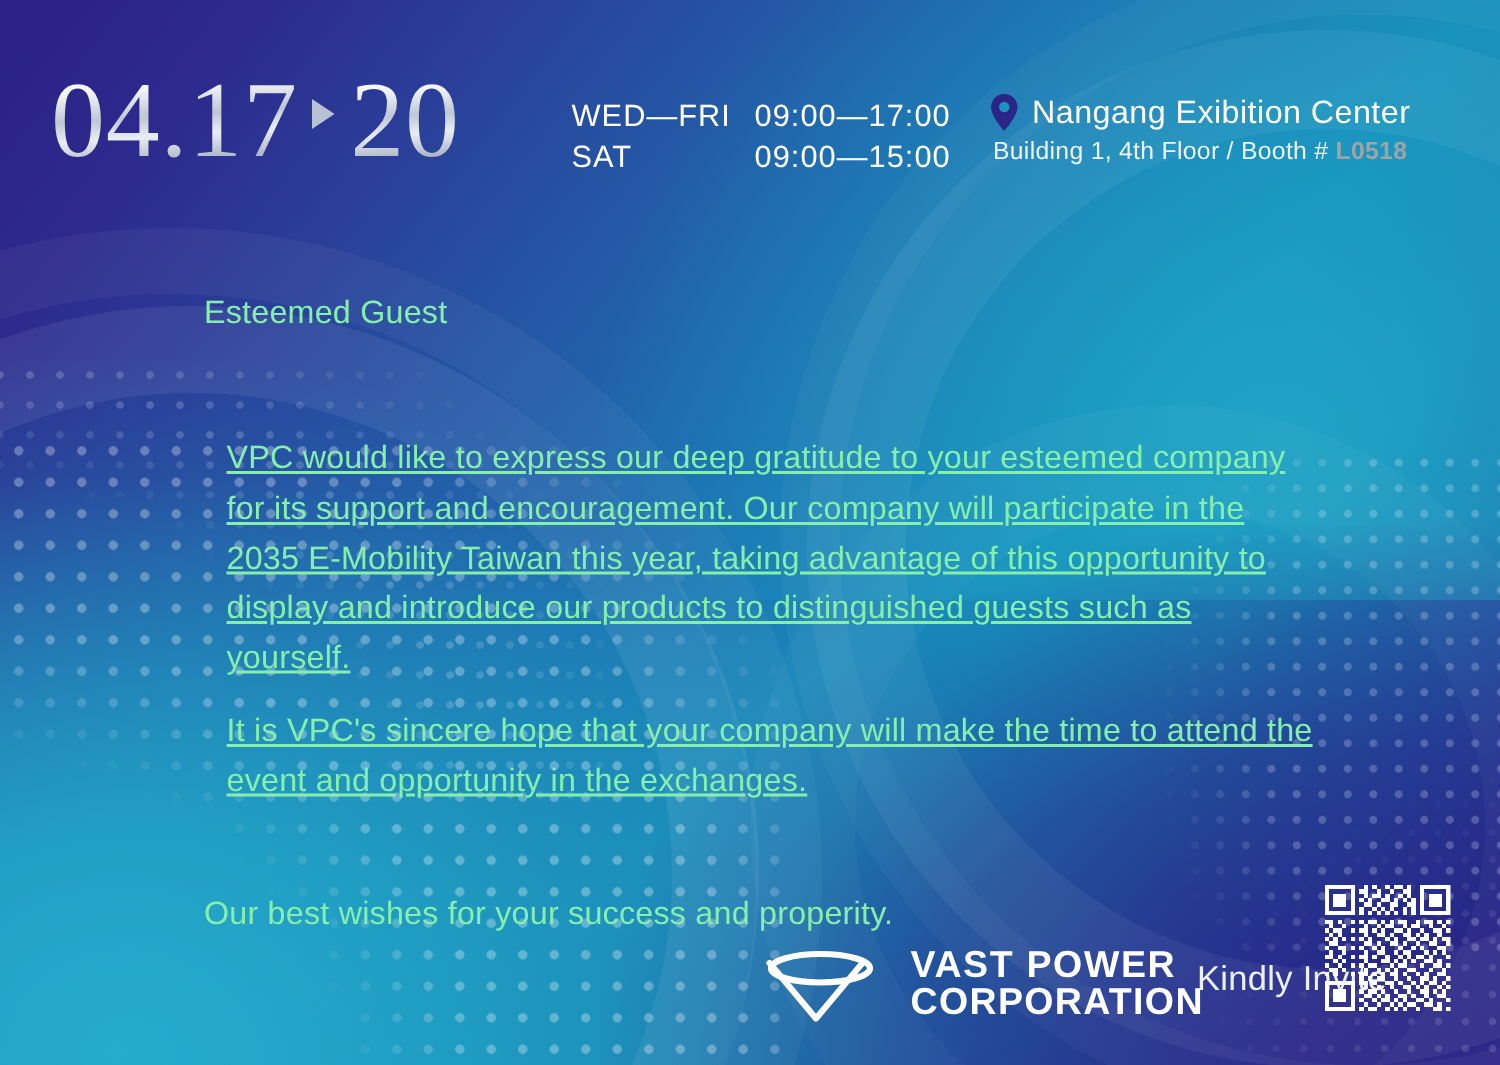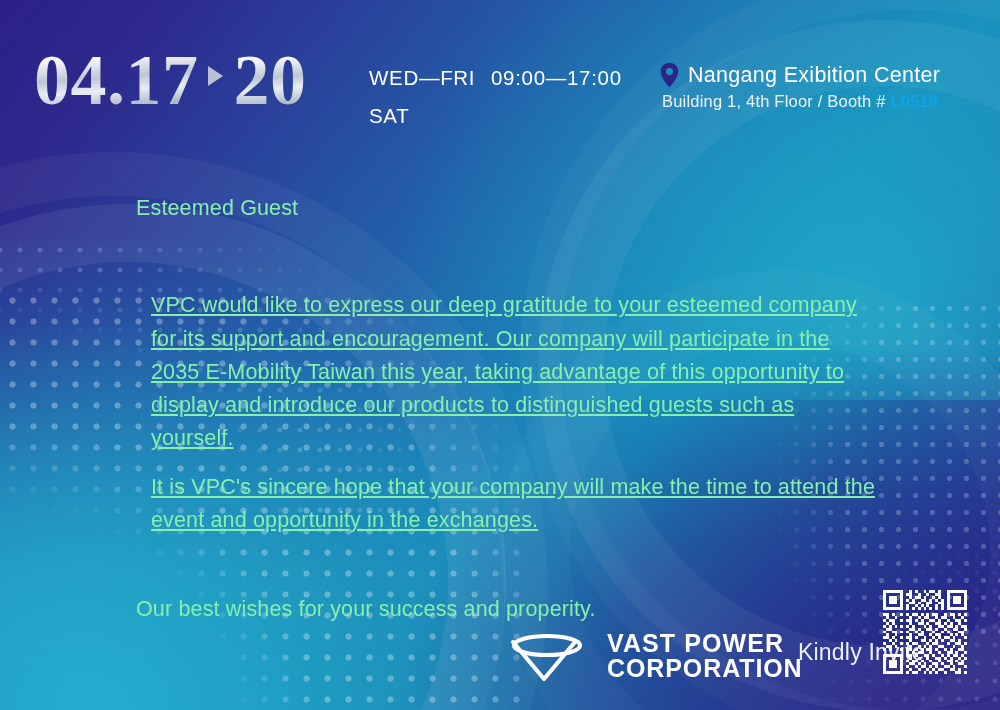--- a/index.html
+++ b/index.html
@@ -83,44 +83,44 @@
     mask-image:radial-gradient(circle at 110% 110%, #000 22%, rgba(0,0,0,0) 72%);
   }
 
   
   .header{position:absolute;left:0;top:0;width:100%;height:140px;}
 
   .date-block{
     position:absolute;left:34px;top:44px;
     display:flex;align-items:baseline;
     font-family:"Liberation Serif", serif;
-    font-size:72px;line-height:1;font-weight:700;
+    font-size:72px;line-height:1;font-weight:400;
     letter-spacing:.5px;
     white-space:nowrap;
   }
   .metal{
     background:linear-gradient(176deg,#ffffff 6%,#f2f4f8 24%,#bfc6d4 46%,#e9edf3 62%,#aeb7c8 82%,#dfe4ec 100%);
     -webkit-background-clip:text;background-clip:text;
     -webkit-text-fill-color:transparent;color:transparent;
   }
   .date-arrow{
     display:inline-block;
     width:0;height:0;
     border-left:15px solid #b9c2d4;
     border-top:10px solid transparent;
     border-bottom:10px solid transparent;
     margin:0 11px 0 9px;
     position:relative;top:-18px;
   }
 
   .sched{
-    position:absolute;left:369px;top:66px;
+    position:absolute;left:381px;top:66px;
     display:grid;
     grid-template-columns:122px auto;
-    row-gap:14px;
+    row-gap:3px;
     color:#ffffff;
     font-size:20.5px;
     letter-spacing:.7px;
     white-space:nowrap;
   }
   .sched .d{font-weight:400;}
   .sched .t{font-weight:400;}
 
   .venue{
     position:absolute;left:660px;top:62px;
@@ -128,21 +128,21 @@
   }
   .venue-line1{
     display:flex;align-items:center;gap:9px;
     font-size:21.5px;letter-spacing:.3px;line-height:1.12;
   }
   .pin{flex:0 0 auto;display:block;}
   .venue-line2{
     font-size:16.5px;letter-spacing:.2px;margin-top:4px;margin-left:2px;
     color:#eef4f9;
   }
-  .venue-line2 b{font-weight:700;color:#0ea5e9;}
+  .venue-line2 b{font-weight:700;color:#a3a3a3;}
 
   
   .body-copy{
     position:absolute;left:136px;top:192px;width:760px;
     color:#86efac;
     font-size:21.5px;
     line-height:33.3px;
     letter-spacing:.15px;
   }
   .salutation{margin:0 0 64px 0;}
@@ -205,20 +205,21 @@
     <div class="date-block">
       <span class="metal">04.17</span>
       <span class="date-arrow"></span>
       <span class="metal">20</span>
     </div>
 
     <div class="sched">
       <span class="d">WED—FRI</span>
       <span class="t">09:00—17:00</span>
       <span class="d">SAT</span>
+      <span class="t">09:00—15:00</span>
     </div>
 
     <div class="venue">
       <div class="venue-line1">
         <svg class="pin" width="19" height="26" viewBox="0 0 19 26">
           <path d="M9.5 0.7C4.6 0.7 0.7 4.6 0.7 9.4c0 6.5 8.8 15.9 8.8 15.9s8.8-9.4 8.8-15.9c0-4.8-3.9-8.7-8.8-8.7z" fill="#2a2586"></path>
           <circle cx="9.5" cy="9.4" r="3.5" fill="#1b93bf"></circle>
         </svg>
         <span>Nangang Exibition Center</span>
       </div>

